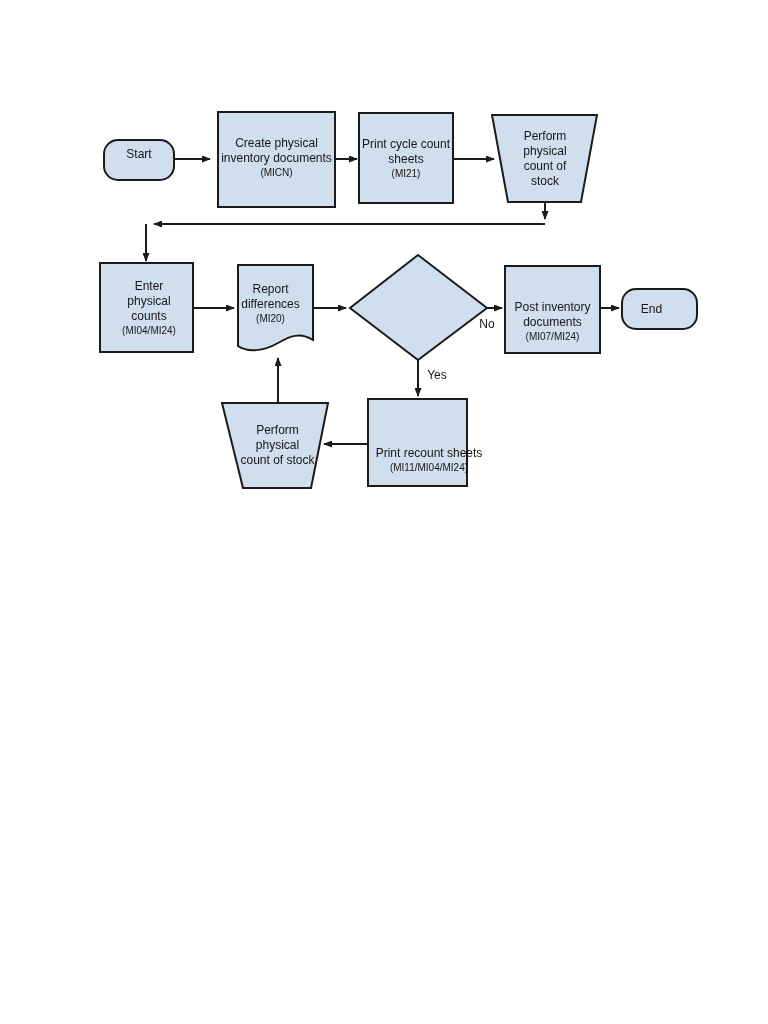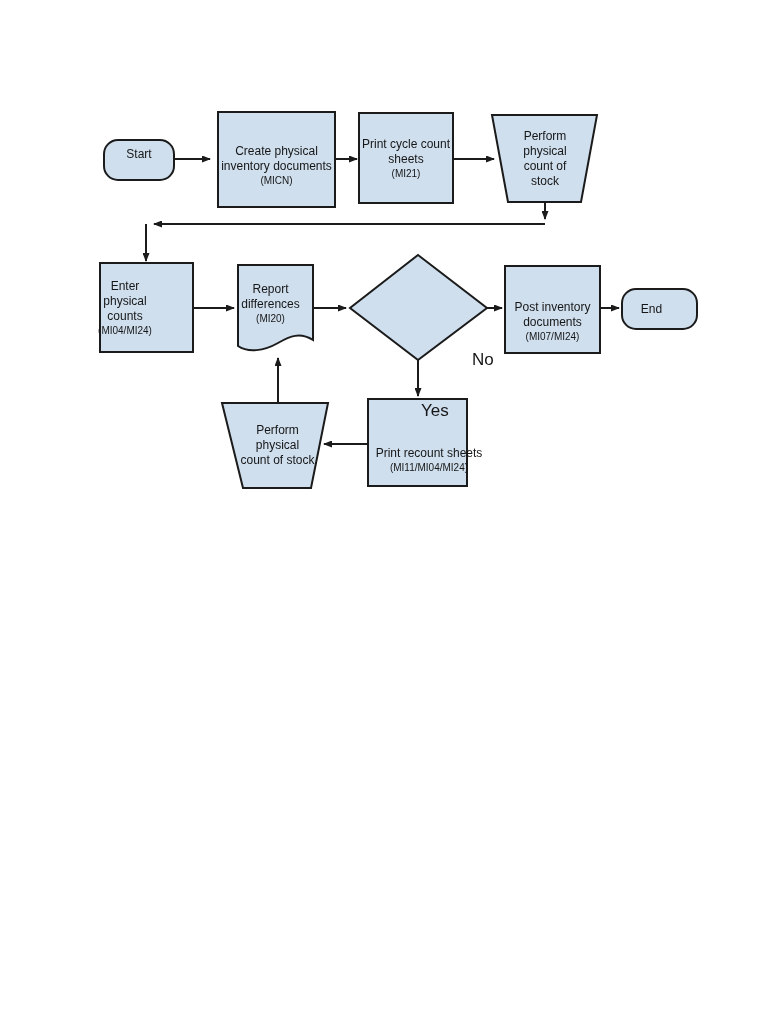--- a/index.html
+++ b/index.html
@@ -32,25 +32,24 @@
     font-size: 12px;
     line-height: 15px;
     pointer-events: none;
   }
   .nlabel .t { display: block; }
   .nlabel .c { display: block; font-size: 10px; line-height: 13px; text-align: right; }
   .nlabel .q { font-size: 12px; line-height: 15px; }
   .elabel {
     position: absolute;
     color: var(--text);
-    font-size: 17px;
+    font-size: 12px;
     line-height: 14px;
-    text-align: left;
+    text-align: center;
     pointer-events: none;
-    margin-top: 36px;
   }
 </style>
 </head>
 <body>
 
 <div class="page">
 
   <svg class="flow" width="768" height="1024" viewBox="0 0 768 1024">
     <defs>
       <marker id="arr" markerWidth="9" markerHeight="7" refX="8" refY="3.5" orient="auto" markerUnits="userSpaceOnUse">
@@ -82,35 +81,35 @@
     <rect class="shape" x="505" y="266" width="95" height="87"></rect>
     <rect class="shape" x="622" y="289" width="75" height="40" rx="14" ry="14"></rect>
     <rect class="shape" x="368" y="399" width="99" height="87"></rect>
     <polygon class="shape" points="222,403 328,403 311,488 243,488"></polygon>
   </svg>
 
   <div class="nlabel" style="left:104px;top:140px;width:70px;height:28px">
     <span class="t">Start</span>
   </div>
 
-  <div class="nlabel" style="left:220px;top:120px;width:113px;height:91px">
+  <div class="nlabel" style="left:220px;top:112px;width:113px;height:91px">
     <span class="t">Create physical inventory documents</span>
     <span class="c">(MICN)</span>
   </div>
 
   <div class="nlabel" style="left:361px;top:115px;width:90px;height:86px">
     <span class="t">Print cycle count sheets</span>
     <span class="c">(MI21)</span>
   </div>
 
   <div class="nlabel" style="left:508px;top:117px;width:74px;height:83px">
     <span class="t">Perform physical count of stock</span>
   </div>
 
-  <div class="nlabel" style="left:90px;top:266px;width:70px;height:84px">
+  <div class="nlabel" style="left:114px;top:266px;width:70px;height:84px">
     <span class="t">Enter physical counts</span>
     <span class="c">(MI04/MI24)</span>
   </div>
 
   <div class="nlabel" style="left:240px;top:267px;width:61px;height:72px">
     <span class="t">Report differences</span>
     <span class="c">(MI20)</span>
   </div>
 
 

